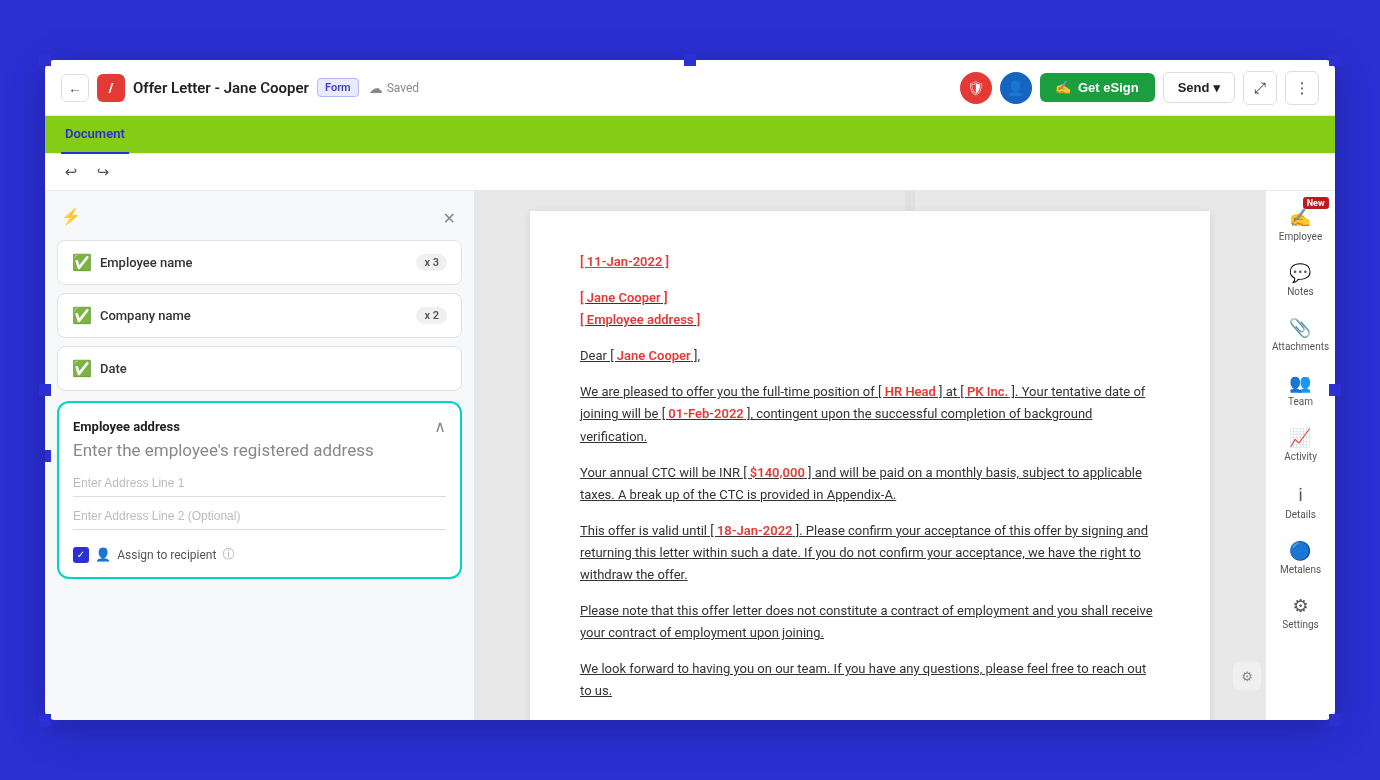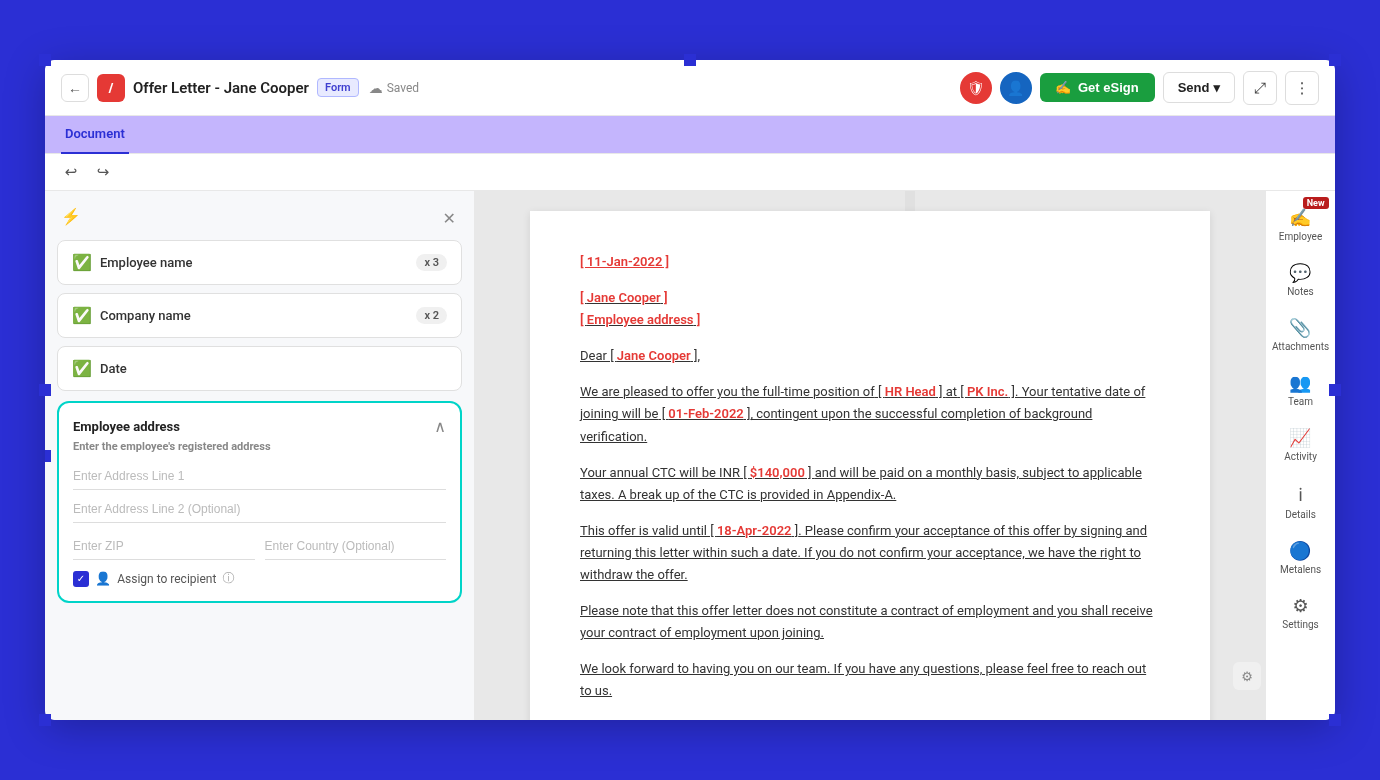--- a/index.html
+++ b/index.html
@@ -128,21 +128,21 @@
       color: #444;
       font-size: 15px;
     }
 
     
     .tabs-bar {
       display: flex;
       align-items: center;
       padding: 0 16px;
       border-bottom: 1px solid #e8e8e8;
-      background: #c4b5fd;
+      background: #84cc16;
       height: 38px;
       flex-shrink: 0;
     }
     .tab-item {
       font-size: 13px;
       font-weight: 600;
       color: #2b2fd4;
       padding: 0 4px;
       border-bottom: 2px solid #2b2fd4;
       height: 38px;
@@ -248,24 +248,23 @@
       justify-content: space-between;
       align-items: center;
       margin-bottom: 4px;
     }
     .address-card-title {
       font-size: 13px;
       font-weight: 700;
       color: #222;
     }
     .address-card-subtitle {
-      font-size: 11px;
+      font-size: 17px;
       color: #888;
       margin-bottom: 10px;
-      font-weight: bold;
     }
     .address-input {
       width: 100%;
       border: none;
       border-bottom: 1px solid #ddd;
       padding: 6px 0;
       font-size: 12px;
       color: #bbb;
       background: none;
       outline: none;
@@ -490,24 +489,20 @@
 
         <div style="height:10px;"></div>
         <div class="address-card">
           <div class="address-card-header">
             <span class="address-card-title">Employee address</span>
             <span style="color:#888; cursor:pointer; font-size:16px;">∧</span>
           </div>
           <div class="address-card-subtitle">Enter the employee's registered address</div>
           <input class="address-input" type="text" placeholder="Enter Address Line 1" style="">
           <input class="address-input" type="text" placeholder="Enter Address Line 2 (Optional)" style="">
-          <div class="address-row" style="margin-top:4px;">
-            <input class="address-input-half" type="text" placeholder="Enter ZIP" style="">
-            <input class="address-input-half" type="text" placeholder="Enter Country (Optional)" style="">
-          </div>
           <div class="assign-row">
             <div class="checkbox-blue">✓</div>
             <span style="font-size:13px; color:#555;">👤</span>
             <span class="assign-label">Assign to recipient</span>
             <span class="info-icon">ⓘ</span>
           </div>
         </div>
       </div>
 
       <div class="doc-area">
@@ -525,21 +520,21 @@
           <div class="doc-para">
             Dear [ <span class="doc-highlight">Jane Cooper</span> ],
           </div>
           <div class="doc-para">
             <span>We are pleased to offer you the full-time position of</span> [ <span class="doc-highlight-box">HR Head</span> ] <span>at</span> [ <span class="doc-highlight-box">PK Inc.</span> ]<span>. Your tentative date of joining will be</span> [ <span class="doc-highlight-box">01-Feb-2022</span> ]<span>, contingent upon the successful completion of background verification.</span>
           </div>
           <div class="doc-para">
             <span>Your annual CTC will be INR</span> [ <span class="doc-highlight-box">$140,000</span> ] <span>and will be paid on a monthly basis, subject to applicable taxes. A break up of the CTC is provided in Appendix-A.</span>
           </div>
           <div class="doc-para">
-            <span>This offer is valid until</span> [ <span class="doc-highlight-box">18-Apr-2022</span> ]<span>. Please confirm your acceptance of this offer by signing and returning this letter within such a date. If you do not confirm your acceptance, we have the right to withdraw the offer.</span>
+            <span>This offer is valid until</span> [ <span class="doc-highlight-box">18-Jan-2022</span> ]<span>. Please confirm your acceptance of this offer by signing and returning this letter within such a date. If you do not confirm your acceptance, we have the right to withdraw the offer.</span>
           </div>
           <div class="doc-para">Please note that this offer letter does not constitute a contract of employment and you shall receive your contract of employment upon joining.</div>
           <div class="doc-para">We look forward to having you on our team. If you have any questions, please feel free to reach out to us.</div>
           <div class="doc-para">Sincerely,</div>
         </div>
 
         <div class="scroll-handle">⚙</div>
       </div>
 
       <div class="right-sidebar">

